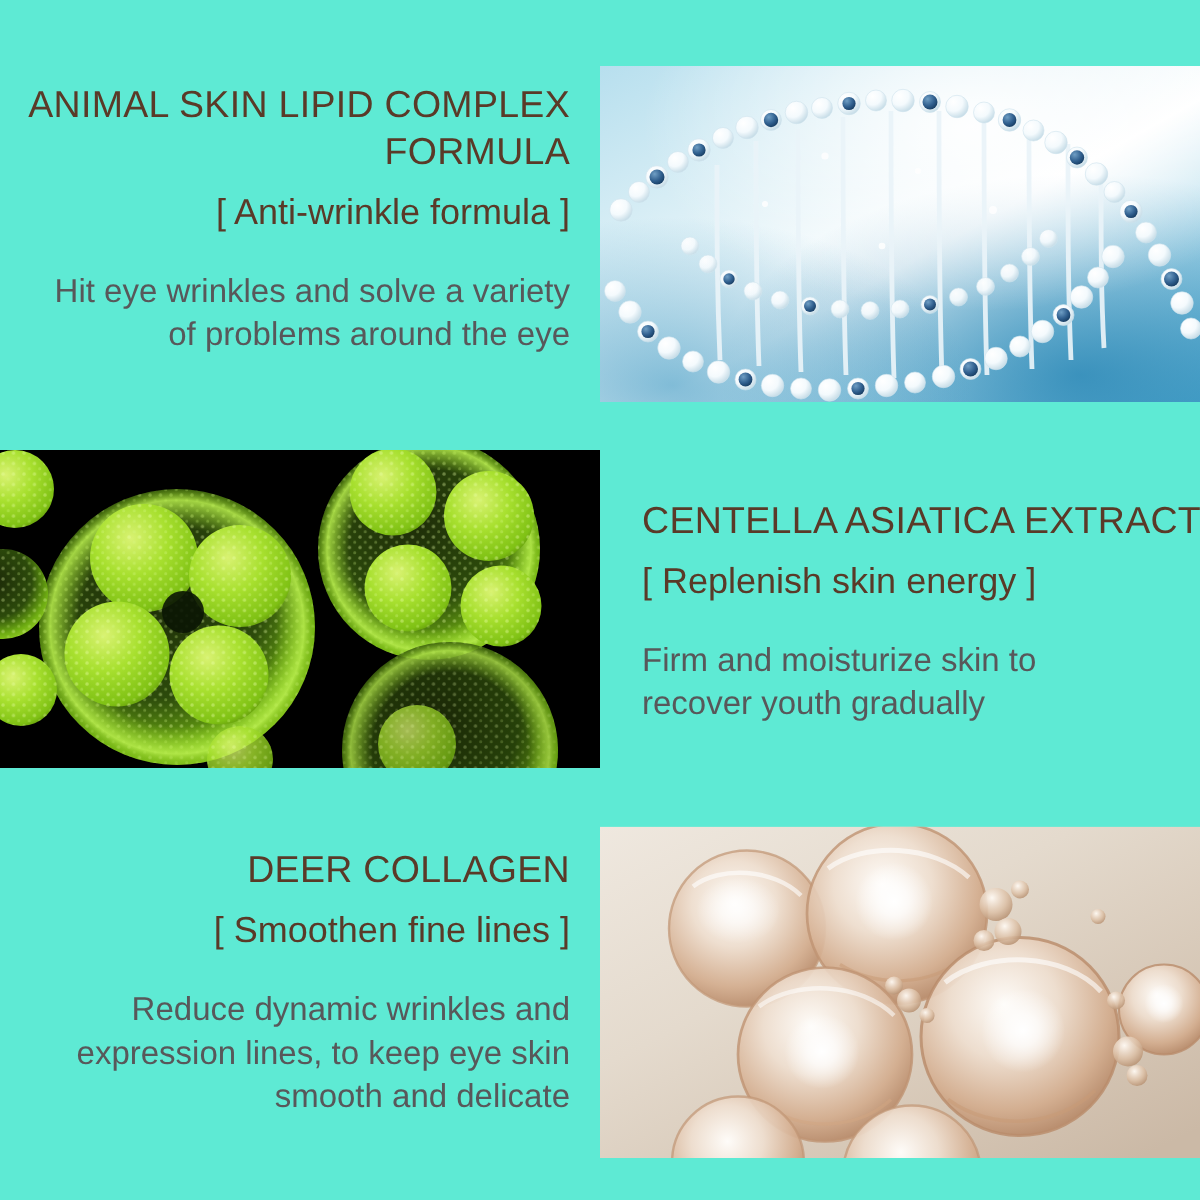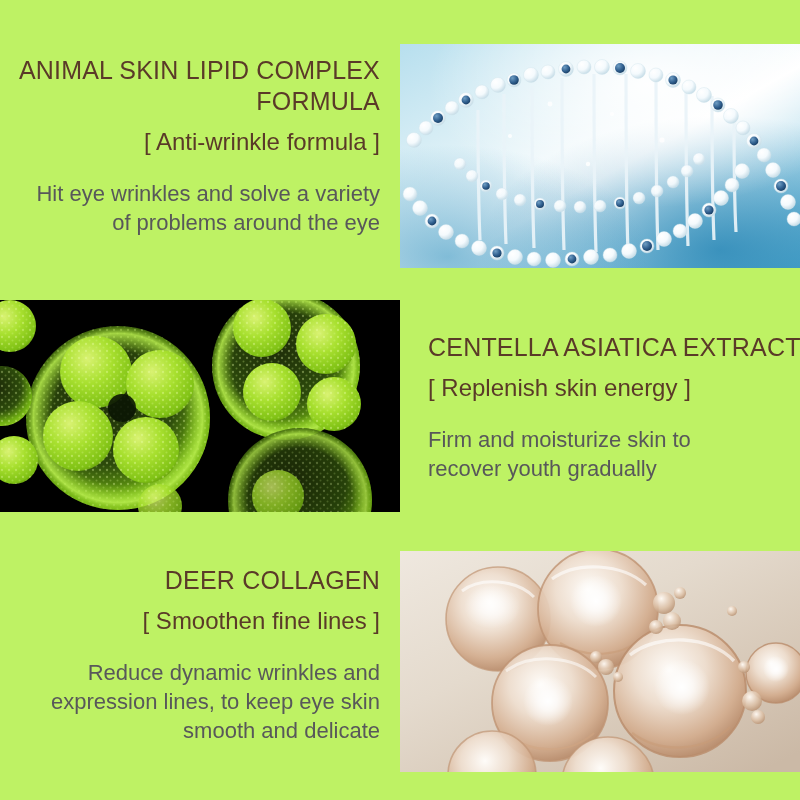--- a/index.html
+++ b/index.html
@@ -12,21 +12,21 @@
     background: #ffffff;
     font-family: "Liberation Sans", sans-serif;
     overflow: hidden;
     position: relative;
   }
 
   .canvas {
     position: relative;
     width: 800px;
     height: 800px;
-    background: #bef264;
+    background: #5eead4;
     overflow: hidden;
   }
 
   
   .block { position: absolute; }
 
   .heading {
     color: #5a3a28;
     font-size: 25px;
     line-height: 31px;

